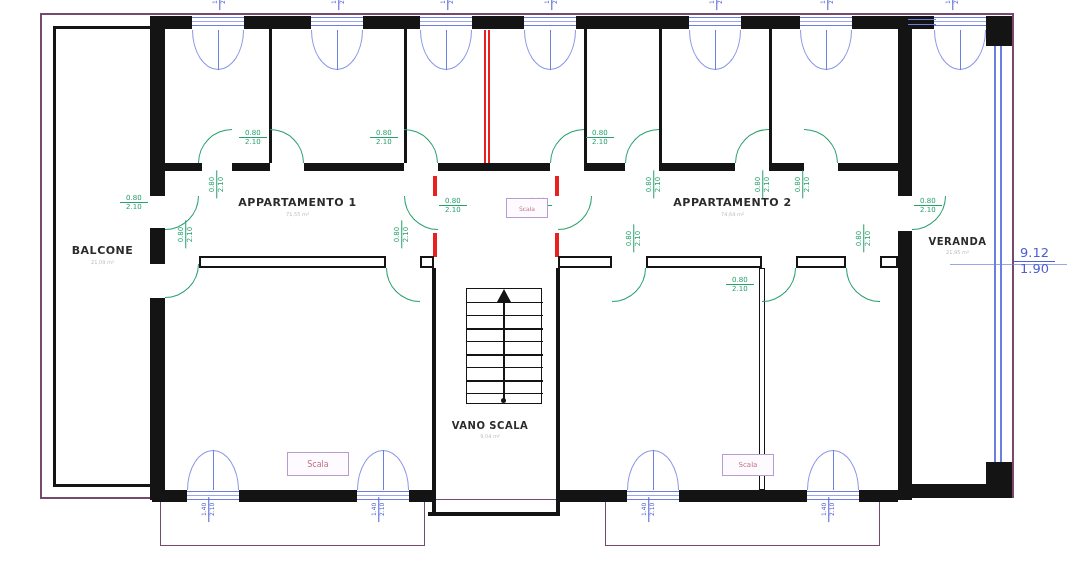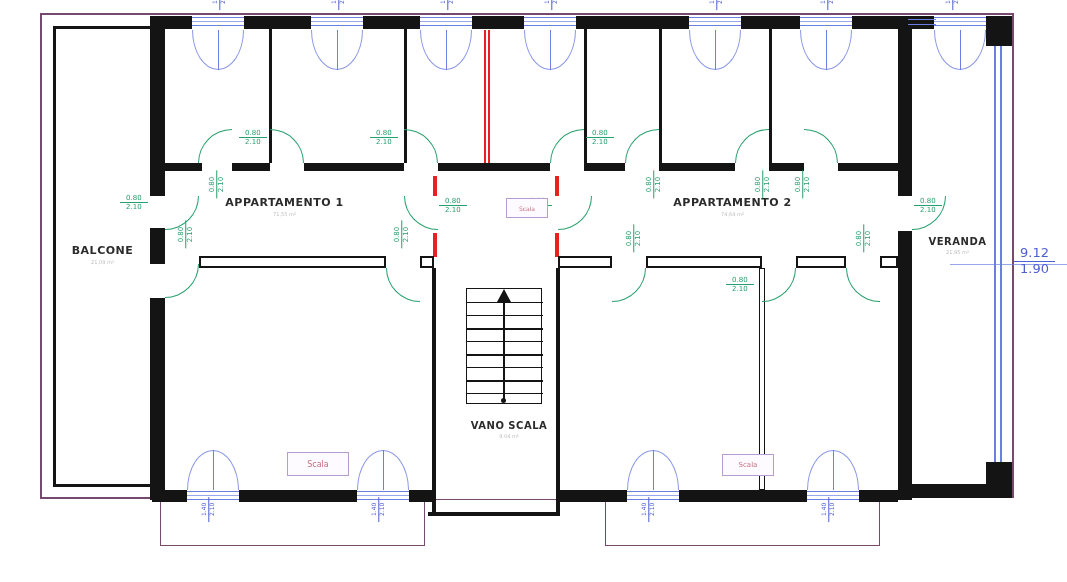--- a/index.html
+++ b/index.html
@@ -339,29 +339,29 @@
     <div class="tread" style="top:104px;"></div>
   </div>
   <div class="w" style="left:503px;top:292px;width:1.5px;height:108px;"></div>
   <div style="position:absolute;left:497px;top:289px;width:0;height:0;border-left:7px solid transparent;border-right:7px solid transparent;border-bottom:13px solid #141414;"></div>
   <div style="position:absolute;left:501px;top:398px;width:5px;height:5px;background:#141414;border-radius:50%;"></div>
 
   <div class="lbl" style="left:45px;top:244px;width:115px;font-size:11px;">
     <span>BALCONE</span>
     <span class="sub">21,09 m²</span>
   </div>
-  <div class="lbl" style="left:202px;top:196px;width:165px;font-size:11px;">
+  <div class="lbl" style="left:215px;top:196px;width:165px;font-size:11px;">
     <span>APPARTAMENTO 1</span>
     <span class="sub">71,55 m²</span>
   </div>
   <div class="lbl" style="left:650px;top:196px;width:165px;font-size:11px;">
     <span>APPARTAMENTO 2</span>
     <span class="sub">74,64 m²</span>
   </div>
-  <div class="lbl" style="left:454px;top:420px;width:110px;font-size:10px;">
+  <div class="lbl" style="left:435px;top:420px;width:110px;font-size:10px;">
     <span>VANO SCALA</span>
     <span class="sub">9,04 m²</span>
   </div>
   <div class="lbl" style="left:905px;top:236px;width:105px;font-size:10px;">
     <span>VERANDA</span>
     <span class="sub">21,95 m²</span>
   </div>
 
 </div>
 

